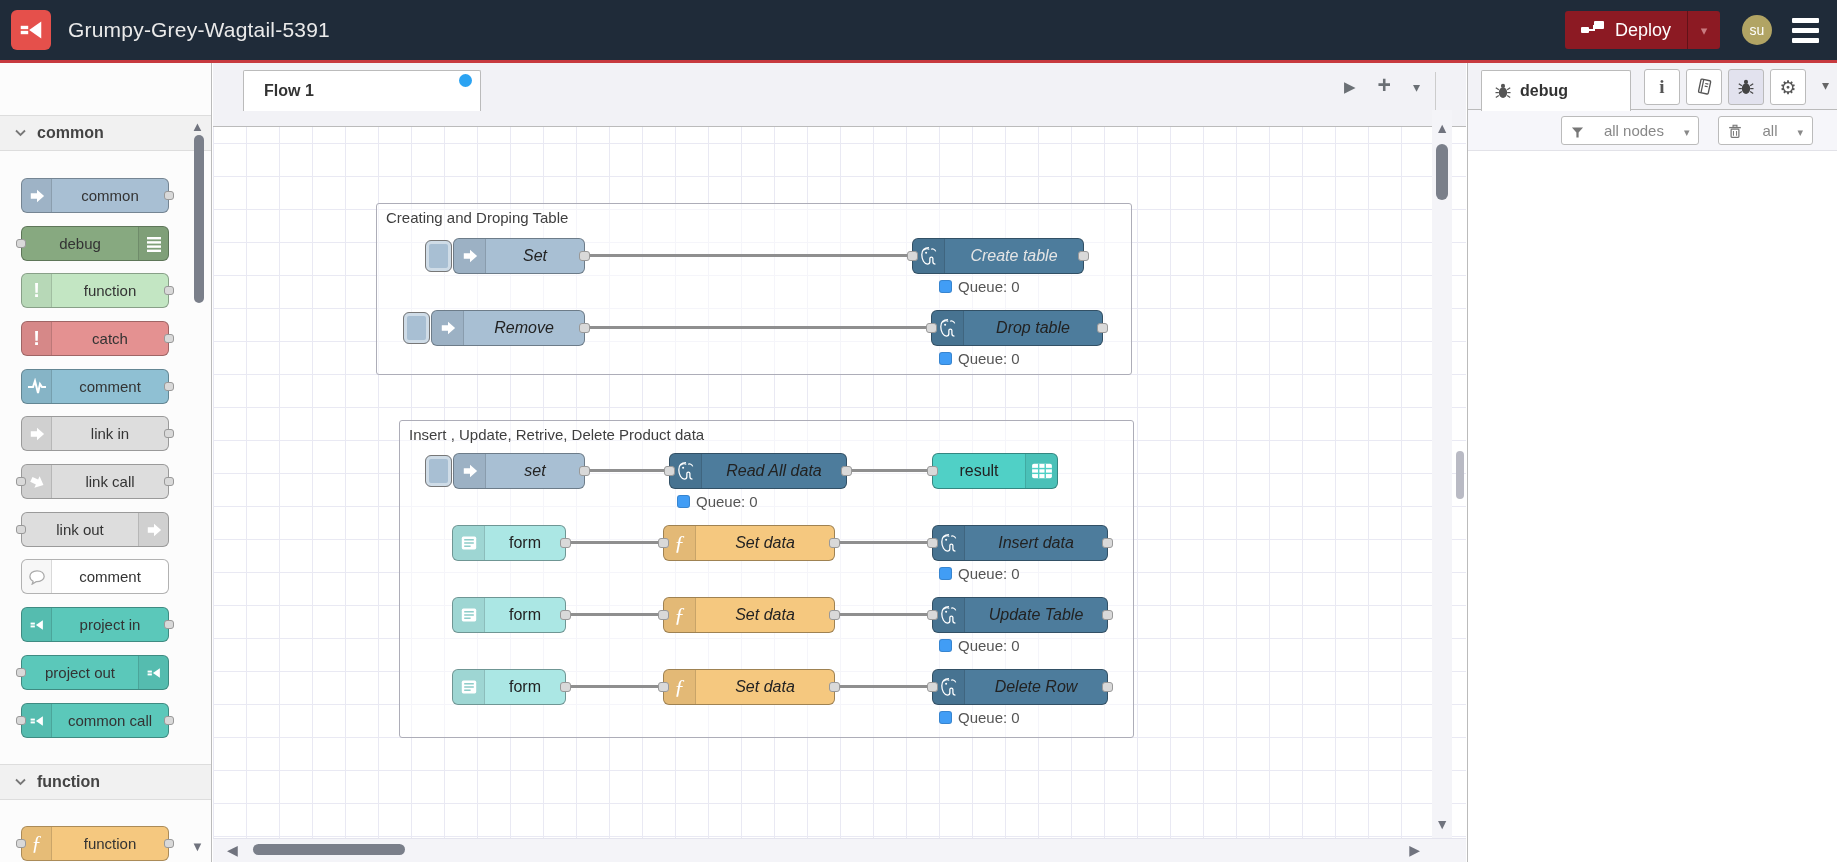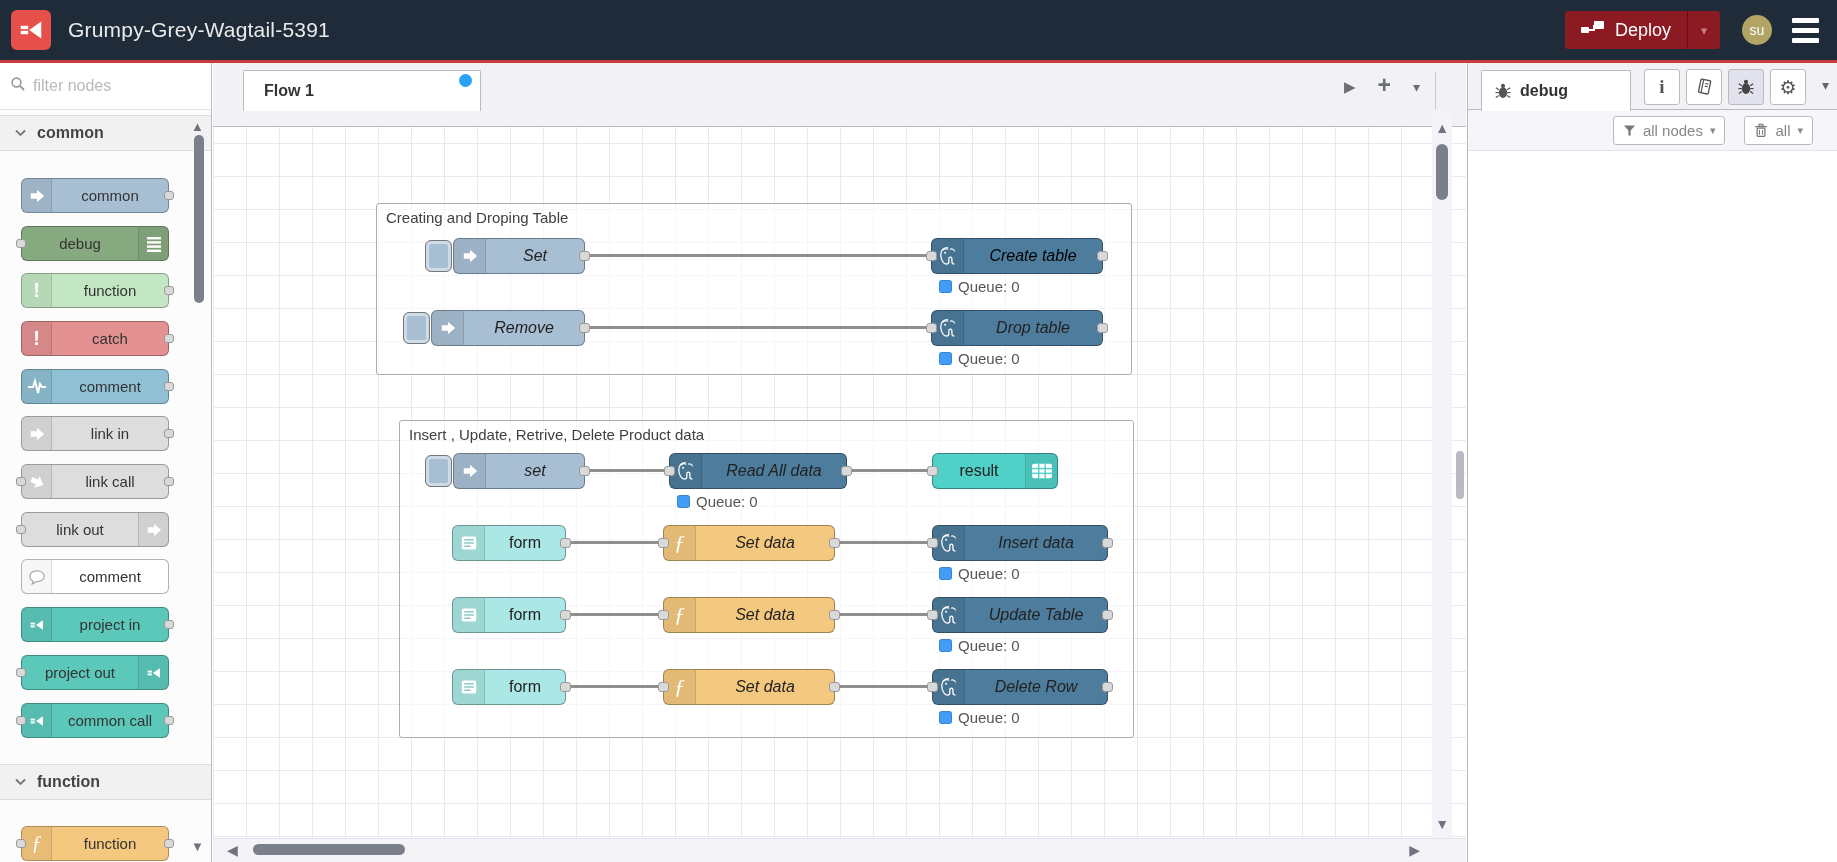--- a/index.html
+++ b/index.html
@@ -72,21 +72,21 @@
   .sep-grip { position:absolute; right:2px; top:341px; width:8px; height:48px; background:#b9bac4; border-radius:4px; z-index:6; }
 
   
   .sidebar { position:absolute; right:0; top:63px; bottom:0; width:370px; background:#fff; border-left:1px solid #bbb; }
   .sbtabs { position:relative; height:47px; background:#f2f2f6; border-bottom:1px solid #bbb; }
   .sbtab { position:absolute; left:13px; top:7px; height:41px; width:150px; background:#fff; border:1px solid #bbb; border-bottom:none; border-radius:2px 2px 0 0; display:flex; align-items:center; gap:9px; padding-left:13px; font-size:16px; font-weight:bold; color:#333; }
   .sbbtn { position:absolute; top:6px; width:36px; height:36px; background:#fff; border:1px solid #bbb; border-radius:3px; display:flex; align-items:center; justify-content:center; }
   .sbbtn.sel { background:#e2e2ee; }
   .sbcaret { position:absolute; right:8px; top:14px; color:#666; font-size:14px; }
   .sbtoolbar { height:41px; background:#f6f6fa; border-bottom:1px solid #e2e2e8; display:flex; align-items:center; justify-content:flex-end; gap:19px; padding-right:24px; }
-  .tbtn { display:flex; align-items:center; gap:7px; background:#fff; border:1px solid #bbb; border-radius:3px; color:#888; font-size:15px; padding:5px 9px; }
+  .tbtn { display:flex; align-items:flex-end; gap:20px; background:#fff; border:1px solid #bbb; border-radius:3px; color:#888; font-size:15px; padding:5px 9px; }
   .tbtn .c { font-size:11px; color:#888; }
   .sbbody { position:absolute; top:89px; left:0; right:0; bottom:0; background:#fff; }
 
   .iserif { font-family:"Liberation Serif",serif; font-weight:bold; font-size:19px; color:#555; }
   .glyph { color:#555; font-size:19px; line-height:1; }
 </style>
 </head>
 <body>
 
 <div class="app">
@@ -116,29 +116,20 @@
     </div>
     <div class="avatar">su</div>
     <div class="burger">
         <i></i>
         <i></i>
         <i></i>
       </div>
   </div>
 
   <div class="palette">
-    <div class="psearch">
-      <span>
-        <svg width="16" height="16" viewBox="0 0 16 16">
-            <circle cx="6.5" cy="6.5" r="4.4" fill="none" stroke="#999" stroke-width="1.6"></circle>
-            <line x1="10" y1="10" x2="14" y2="14" stroke="#999" stroke-width="1.8"></line>
-          </svg>
-      </span>
-      <input type="text" placeholder="filter nodes" style="">
-    </div>
 
     <div class="pcat" style="top:52px">
       <svg width="11" height="8" viewBox="0 0 11 8">
           <polyline points="1,1.5 5.5,6 10,1.5" fill="none" stroke="#777" stroke-width="1.8"></polyline>
         </svg>
       <span>common</span>
     </div>
 
     <div class="pnode" style="top:115px;background:#a8bfd3">
       <span class="nicon">
@@ -310,21 +301,21 @@
       <div class="fnode it" style="left:240px;top:128px;width:132px;background:#a8bfd3">
         <span class="nicon">
             <svg width="18" height="16" viewBox="0 0 20 18">
               <path d="M3 6 h7 V2 l8 7 -8 7 v-4 H3 z" fill="#fff"></path>
             </svg>
           </span>
         <span class="lbl">Set</span>
         <span class="fport out"></span>
       </div>
 
-      <div class="fnode it" style="left:718px;top:128px;width:172px;background:#4d7c9c;color:#000000">
+      <div class="fnode it" style="left:699px;top:128px;width:172px;background:#4d7c9c;color:#e5e5e5">
         <span class="nicon">
             <svg width="22" height="24" viewBox="0 0 26 26">
               <path fill="none" stroke="#fff" stroke-width="1.5" d="M13 3 C7.5 3 4.5 6.5 4.5 11.5 C4.5 17.5 7.5 22.5 11 22.5 C13 22.5 14 21.5 14 19.5 L14 16 C14 15 14.8 14.2 15.8 14.2 C16.8 14.2 17.6 15 17.6 16 L17.6 19.5 C17.6 21.5 18.6 22.5 20.6 22.5"></path>
               <path fill="none" stroke="#fff" stroke-width="1.3" d="M7 6 C9 4.2 12 4.2 13.3 5.2 M15.5 5 C17.5 4 20 5 21 7.5"></path>
               <circle cx="9.6" cy="9.2" r="1.2" fill="#fff"></circle>
             </svg>
           </span>
         <span class="lbl">Create table</span>
         <span class="fport in"></span>
         <span class="fport out"></span>

